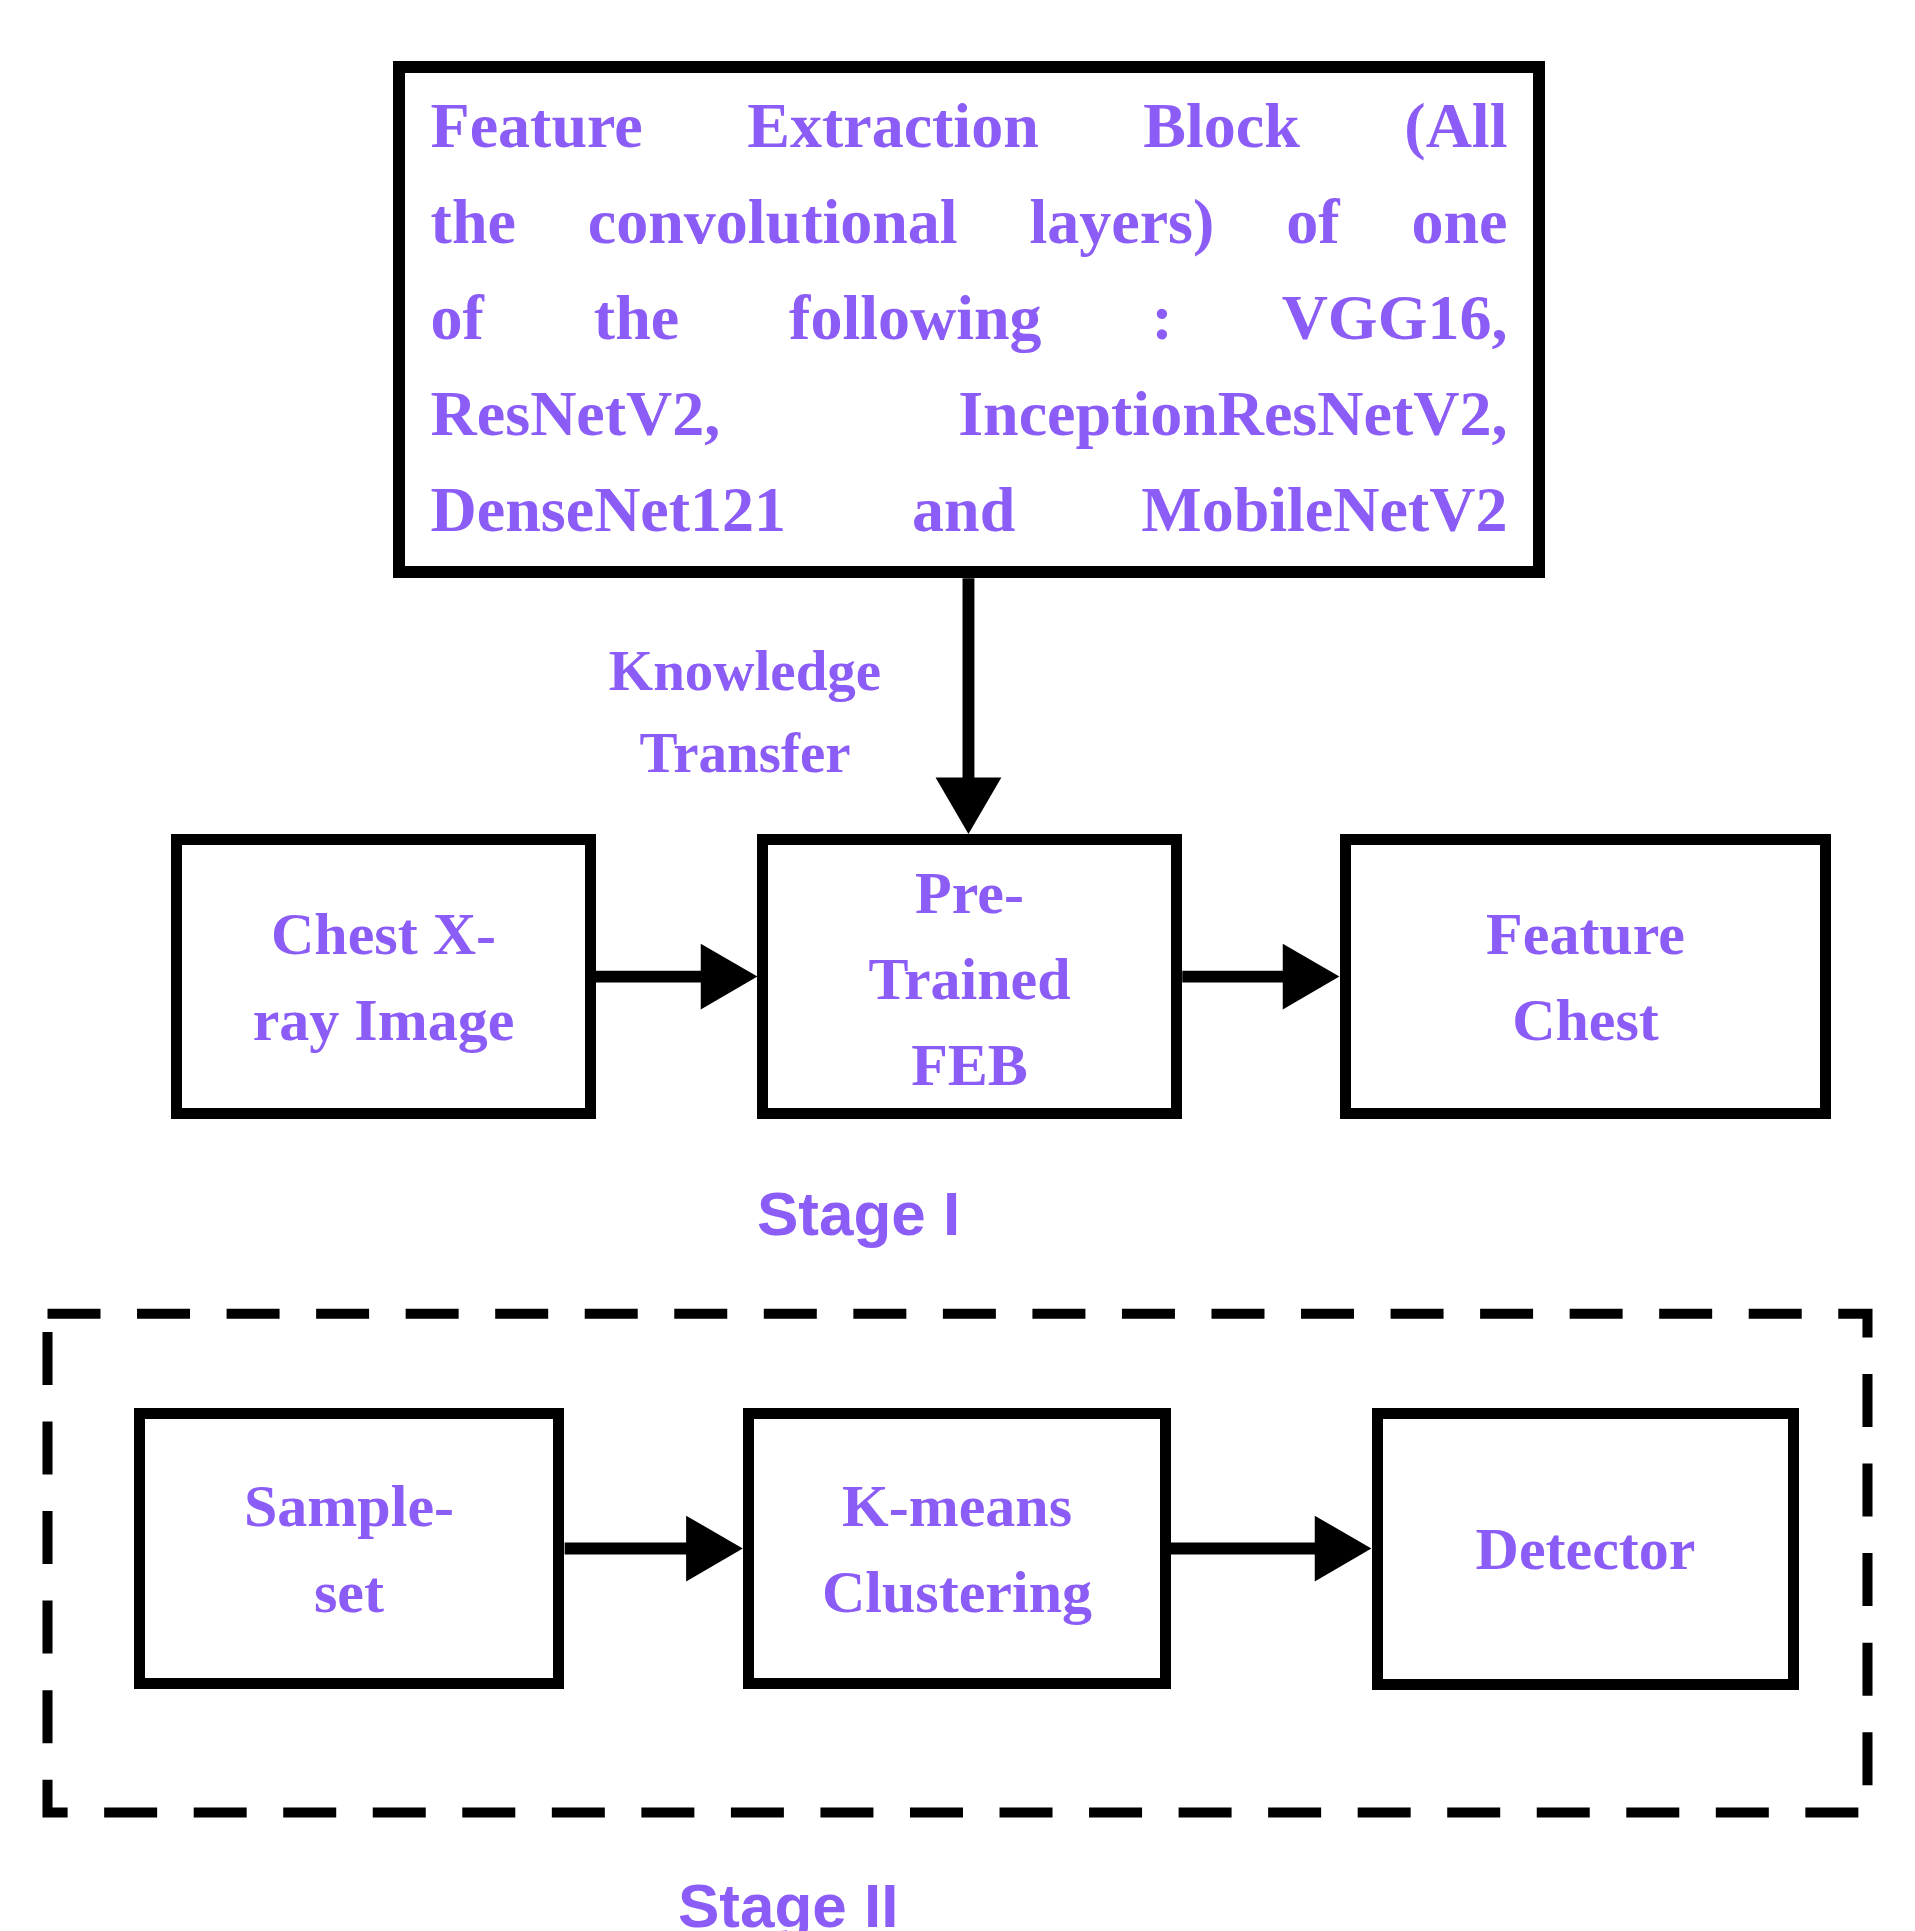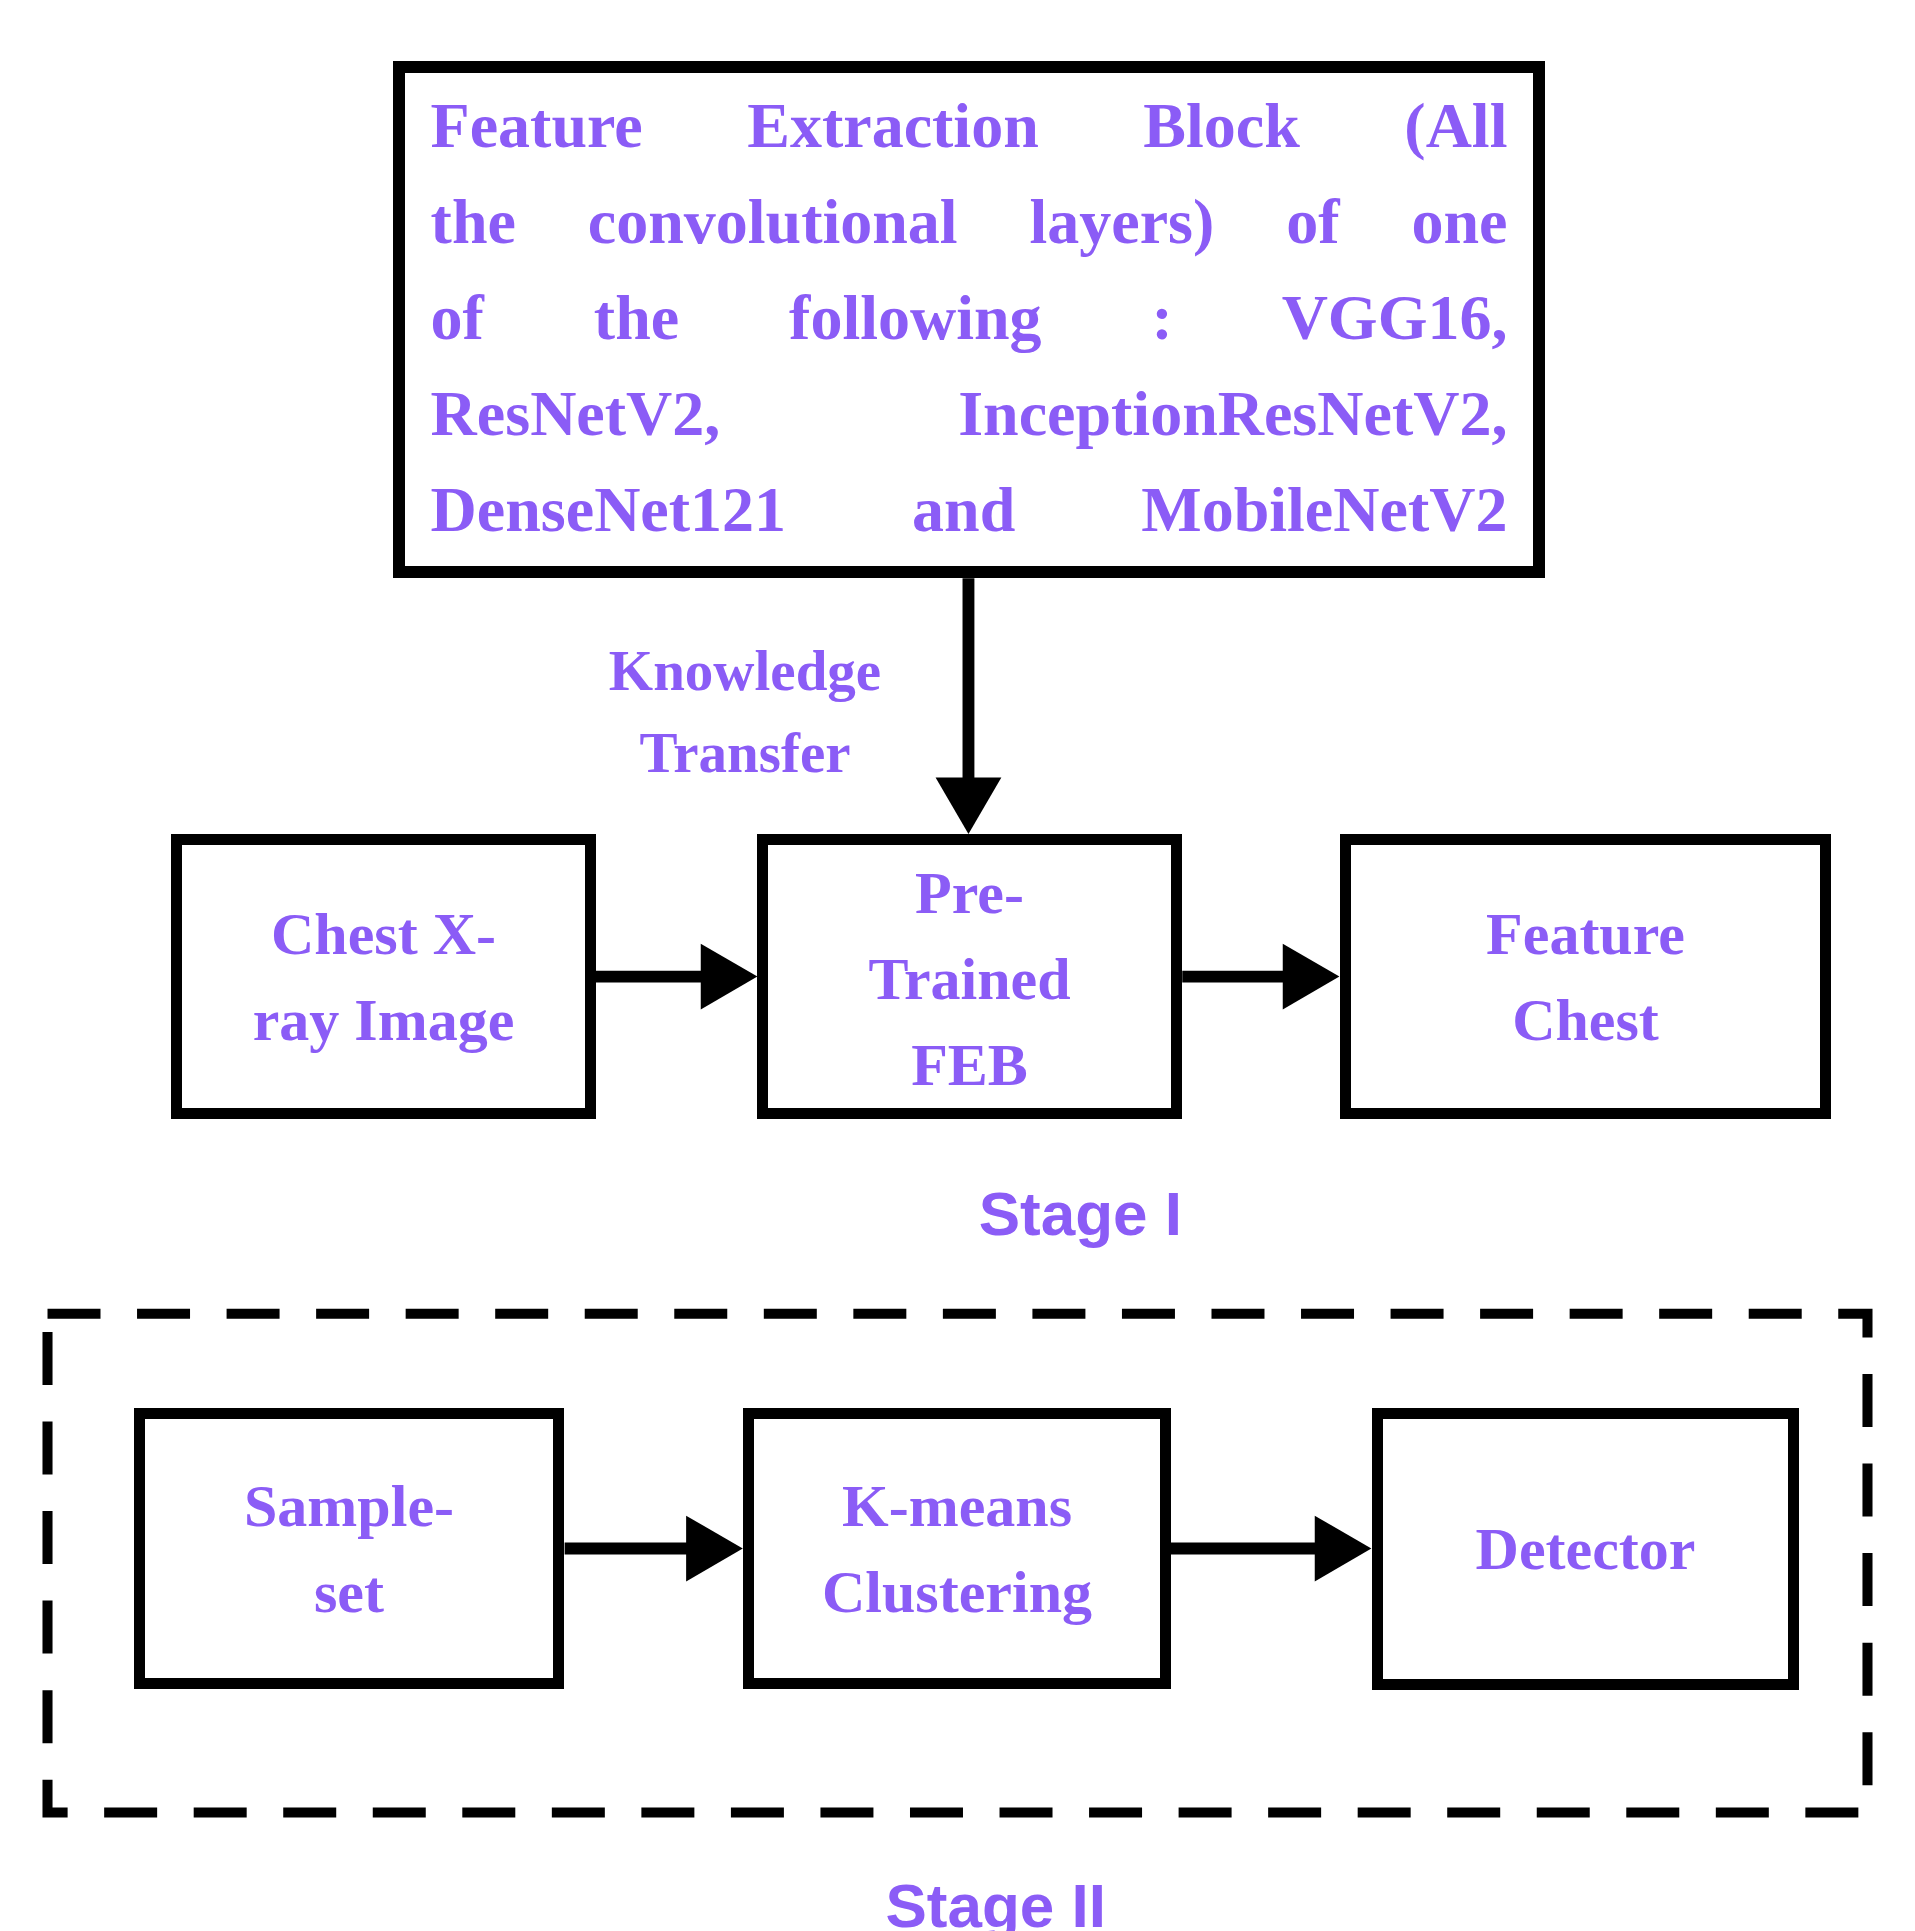--- a/index.html
+++ b/index.html
@@ -64,21 +64,21 @@
     white-space: pre-line;
     font-weight: bold;
     font-size: 57px;
     line-height: 82px;
   }
   .stage-label {
     position: absolute;
     font-family: "Liberation Sans", "DejaVu Sans", sans-serif;
     font-weight: bold;
     font-size: 62px;
-    text-align: right;
+    text-align: left;
   }
   .stage1-label { left: 757px; top: 1140px; width: 425px; }
   .stage2-label { left: 678px; top: 1832px; width: 428px; }
 </style>
 </head>
 <body>
 
 <div class="canvas">
 
   <svg class="connectors" viewBox="0 0 2096 2114" xmlns="http://www.w3.org/2000/svg">

